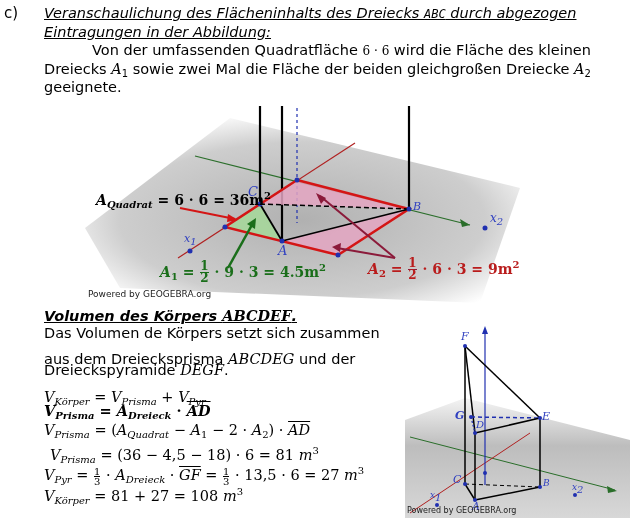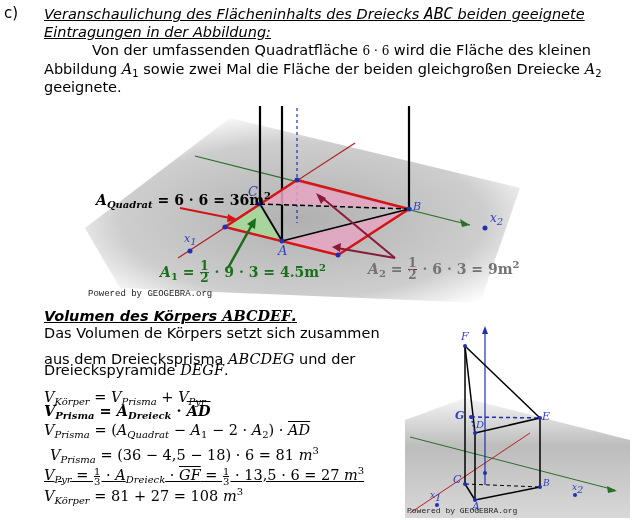--- a/index.html
+++ b/index.html
@@ -11,37 +11,37 @@
   .ul{text-decoration:underline;font-style:italic;}
   .m{font-family:"DejaVu Serif","Liberation Serif",serif;font-style:italic;}
   .mu{font-family:"DejaVu Serif","Liberation Serif",serif;}
   sub{font-size:10px;vertical-align:-3px;}
   sup{font-size:10px;vertical-align:6px;}
   .ov{text-decoration:overline;}
   .frac{display:inline-block;vertical-align:middle;text-align:center;font-size:10px;line-height:9px;margin:0 1px;}
   .frac span{display:block;}
   .frac .n{border-bottom:1px solid #000;}
   .fig{position:absolute;}
-  .gg{position:absolute;font-size:9px;color:#222;font-family:Liberation Mono, monospace;}
+  .gg{position:absolute;font-size:9px;color:#222;}
 </style>
 </head>
 <body>
 
 <div class="abs lbl">c)</div>
 <div class="line" style="top:4px;">
-  <span class="ul">Veranschaulichung des Flächeninhalts des Dreiecks </span><span class="ul" style="font-family:'DejaVu Sans Mono',monospace;font-size:16px;">ABC</span><span class="ul"> beiden geeignete</span>
+  <span class="ul">Veranschaulichung des Flächeninhalts des Dreiecks </span><span class="ul" style="font-family:'DejaVu Sans Mono',monospace;font-size:12px;">ABC</span><span class="ul"> durch abgezogen</span>
 </div>
 <div class="line" style="top:23px;text-align:right;">
   <span class="ul">Eintragungen in der Abbildung:</span>
 </div>
 <div class="line" style="top:41px;margin-left:48px;">
   <span>Von der umfassenden Quadratfläche </span><span class="mu" style="font-size:12px;">6 · 6</span><span> wird die Fläche des kleinen</span>
 </div>
 <div class="line" style="top:60px;">
-  <span>Abbildung </span><span class="m">A</span><sub>1</sub><span> sowie zwei Mal die Fläche der beiden gleichgroßen Dreiecke </span><span class="m">A</span><sub>2</sub>
+  <span>Dreiecks </span><span class="m">A</span><sub>1</sub><span> sowie zwei Mal die Fläche der beiden gleichgroßen Dreiecke </span><span class="m">A</span><sub>2</sub>
 </div>
 <div class="line" style="top:78px;">geeignete.</div>
 
 <div class="fig" style="left:60px;top:98px;width:460px;height:205px;">
   <svg width="460" height="205" viewBox="0 0 460 205">
     <defs>
       <radialGradient id="g1" cx="50%" cy="55%" r="60%">
         <stop offset="0%" stop-color="#a8a8a8"></stop>
           <stop offset="70%" stop-color="#c8c8c8"></stop>
           <stop offset="100%" stop-color="#ffffff"></stop>
@@ -87,21 +87,21 @@
     <circle cx="130" cy="153" r="2.5" fill="#2030b0"></circle>
     <circle cx="425" cy="130" r="2.5" fill="#2030b0"></circle>
   </svg>
   
   <div class="abs mu" style="left:36px;top:92px;color:#000000;font-weight:bold;font-size:14px;white-space:nowrap;">
     <span class="m">A</span><sub class="m">Quadrat</sub><span> = 6 · 6 = 36m</span><sup>2</sup>
   </div>
   <div class="abs mu" style="left:100px;top:163px;color:#1a6e1a;font-weight:bold;font-size:14px;white-space:nowrap;">
     <span class="m">A</span><sub>1</sub><span> = </span><span class="frac" style="font-size:12px;line-height:11px;"><span class="n" style="border-color:#1a6e1a">1</span><span>2</span></span><span> · 9 · 3 = 4.5m</span><sup>2</sup>
   </div>
-  <div class="abs mu" style="left:308px;top:160px;color:#737373;font-weight:bold;font-size:14px;white-space:nowrap;">
+  <div class="abs mu" style="left:308px;top:160px;color:#b91c1c;font-weight:bold;font-size:14px;white-space:nowrap;">
     <span class="m">A</span><sub>2</sub><span> = </span><span class="frac" style="font-size:12px;line-height:11px;"><span class="n" style="border-color:#8b1a3a">1</span><span>2</span></span><span> · 6 · 3 = 9m</span><sup>2</sup>
   </div>
   <div class="abs m" style="left:188px;top:86px;color:#3040c0;font-size:13px;">C</div>
   <div class="abs m" style="left:218px;top:145px;color:#3040c0;font-size:13px;">A</div>
   <div class="abs m" style="left:353px;top:102px;color:#3040c0;font-size:11px;">B</div>
   <div class="abs m" style="left:124px;top:134px;color:#3040c0;font-size:11px;"><span>x</span><sub>1</sub></div>
   <div class="abs m" style="left:430px;top:113px;color:#3040c0;font-size:12px;"><span>x</span><sub>2</sub></div>
   <div class="gg" style="left:28px;top:191px;">Powered by GEOGEBRA.org</div>
 </div>
 
@@ -121,21 +121,21 @@
 </div>
 <div class="line mu" style="top:401px;font-weight:bold;">
   <span class="m">V</span><sub class="m">Prisma</sub><span> = </span><span class="m">A</span><sub class="m">Dreieck</sub><span> · </span><span class="m ov">AD</span>
 </div>
 <div class="line mu" style="top:421px;">
   <span class="m">V</span><sub class="m">Prisma</sub><span> = (</span><span class="m">A</span><sub class="m">Quadrat</sub><span> − </span><span class="m">A</span><sub>1</sub><span> − 2 · </span><span class="m">A</span><sub>2</sub><span>) · </span><span class="m ov">AD</span>
 </div>
 <div class="line mu" style="top:441px;margin-left:6px;">
   <span class="m">V</span><sub class="m">Prisma</sub><span> = (36 − 4,5 − 18) · 6 = 81 </span><span class="m">m</span><sup>3</sup>
 </div>
-<div class="line mu" style="top:461px;text-decoration:underline;">
+<div class="line mu" style="top:461px;">
   <span class="m">V</span><sub class="m">Pyr</sub><span> = </span><span class="frac"><span class="n">1</span><span>3</span></span><span> · </span><span class="m">A</span><sub class="m">Dreieck</sub><span> · </span><span class="m ov">GF</span><span> = </span><span class="frac"><span class="n">1</span><span>3</span></span><span> · 13,5 · 6 = 27 </span><span class="m">m</span><sup>3</sup>
 </div>
 <div class="line mu" style="top:482px;">
   <span class="m">V</span><sub class="m">Körper</sub><span> = 81 + 27 = 108 </span><span class="m">m</span><sup>3</sup>
 </div>
 
 <div class="fig" style="left:405px;top:320px;width:225px;height:198px;">
   <svg width="225" height="198" viewBox="0 0 225 198">
     <defs>
       <linearGradient id="g2" x1="0" y1="0" x2="0" y2="1">

